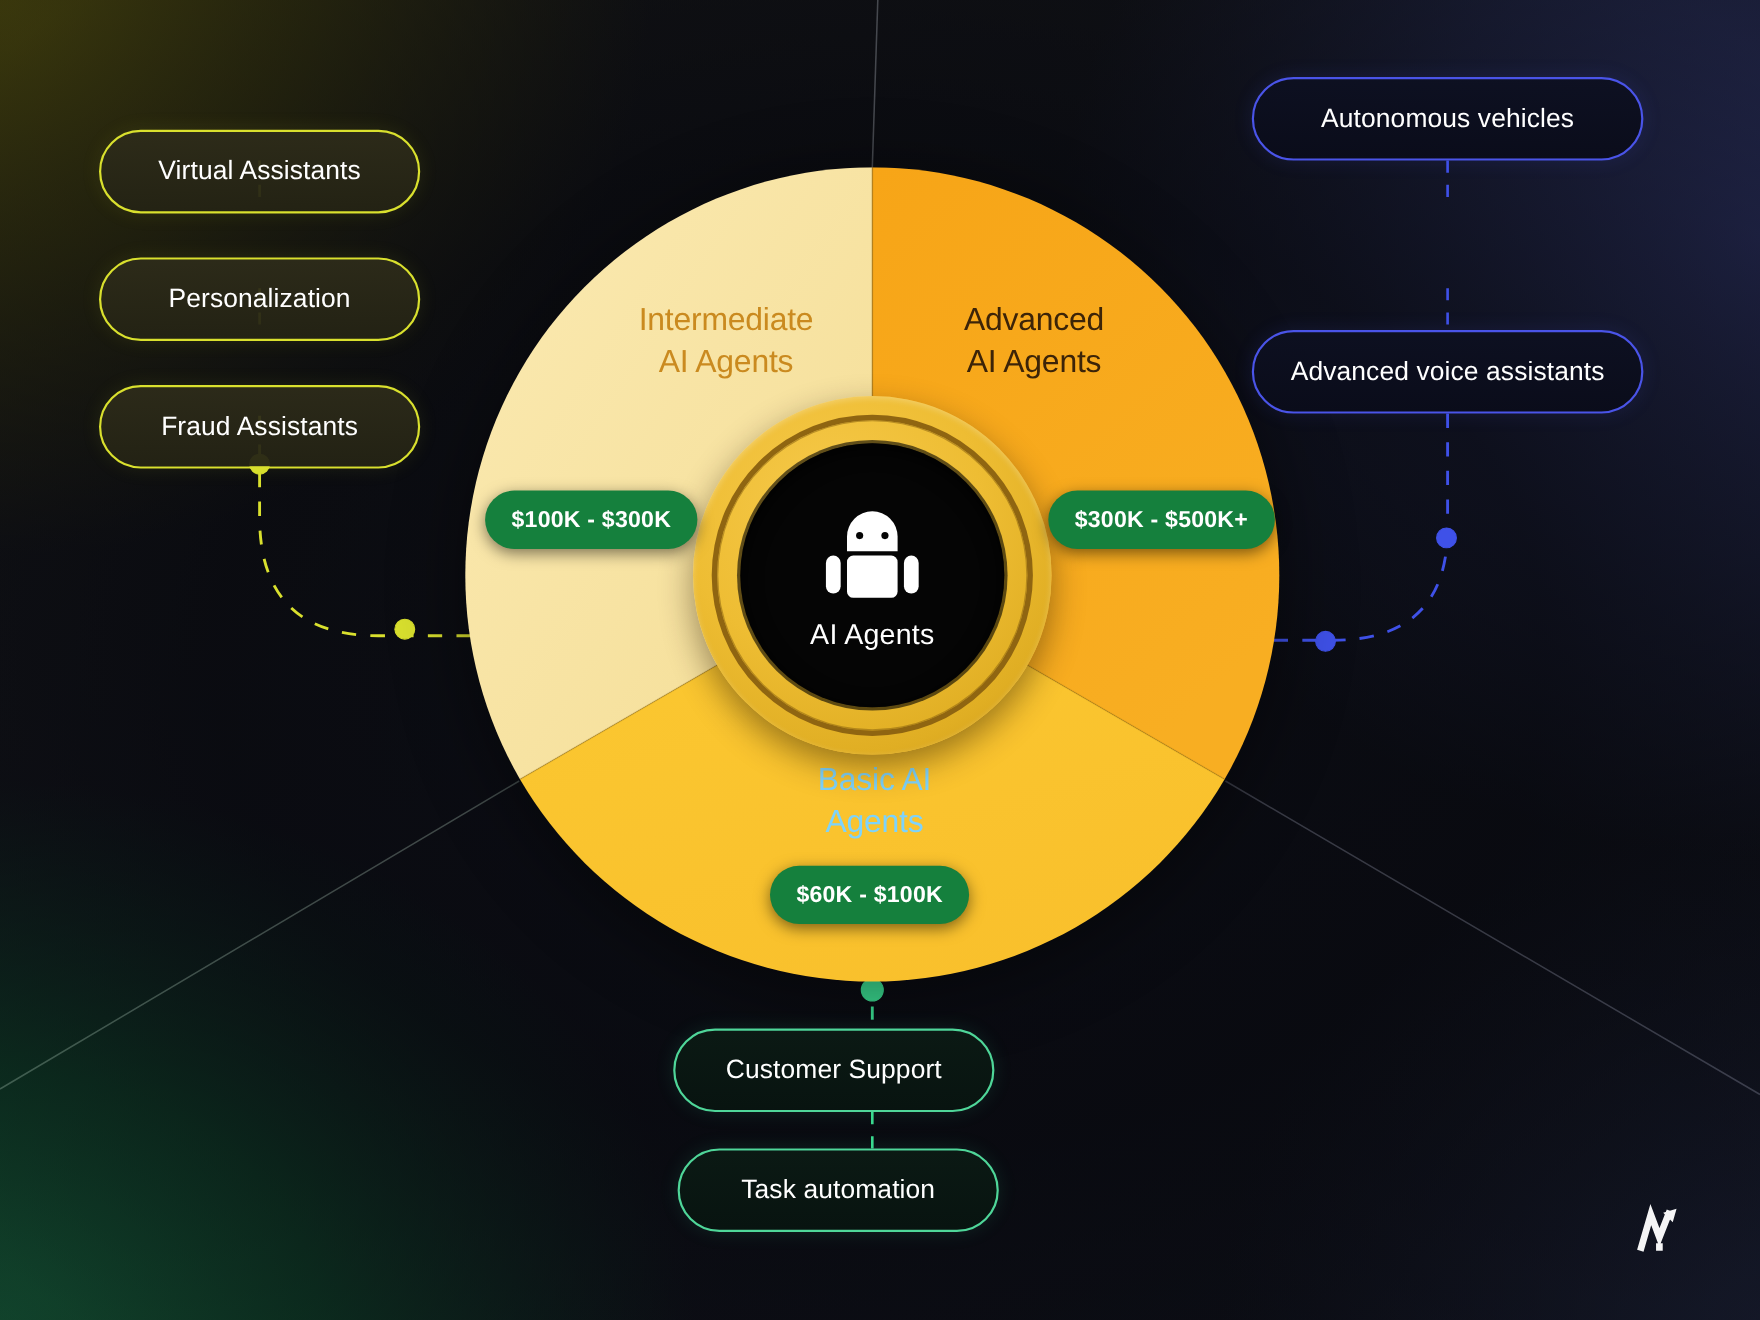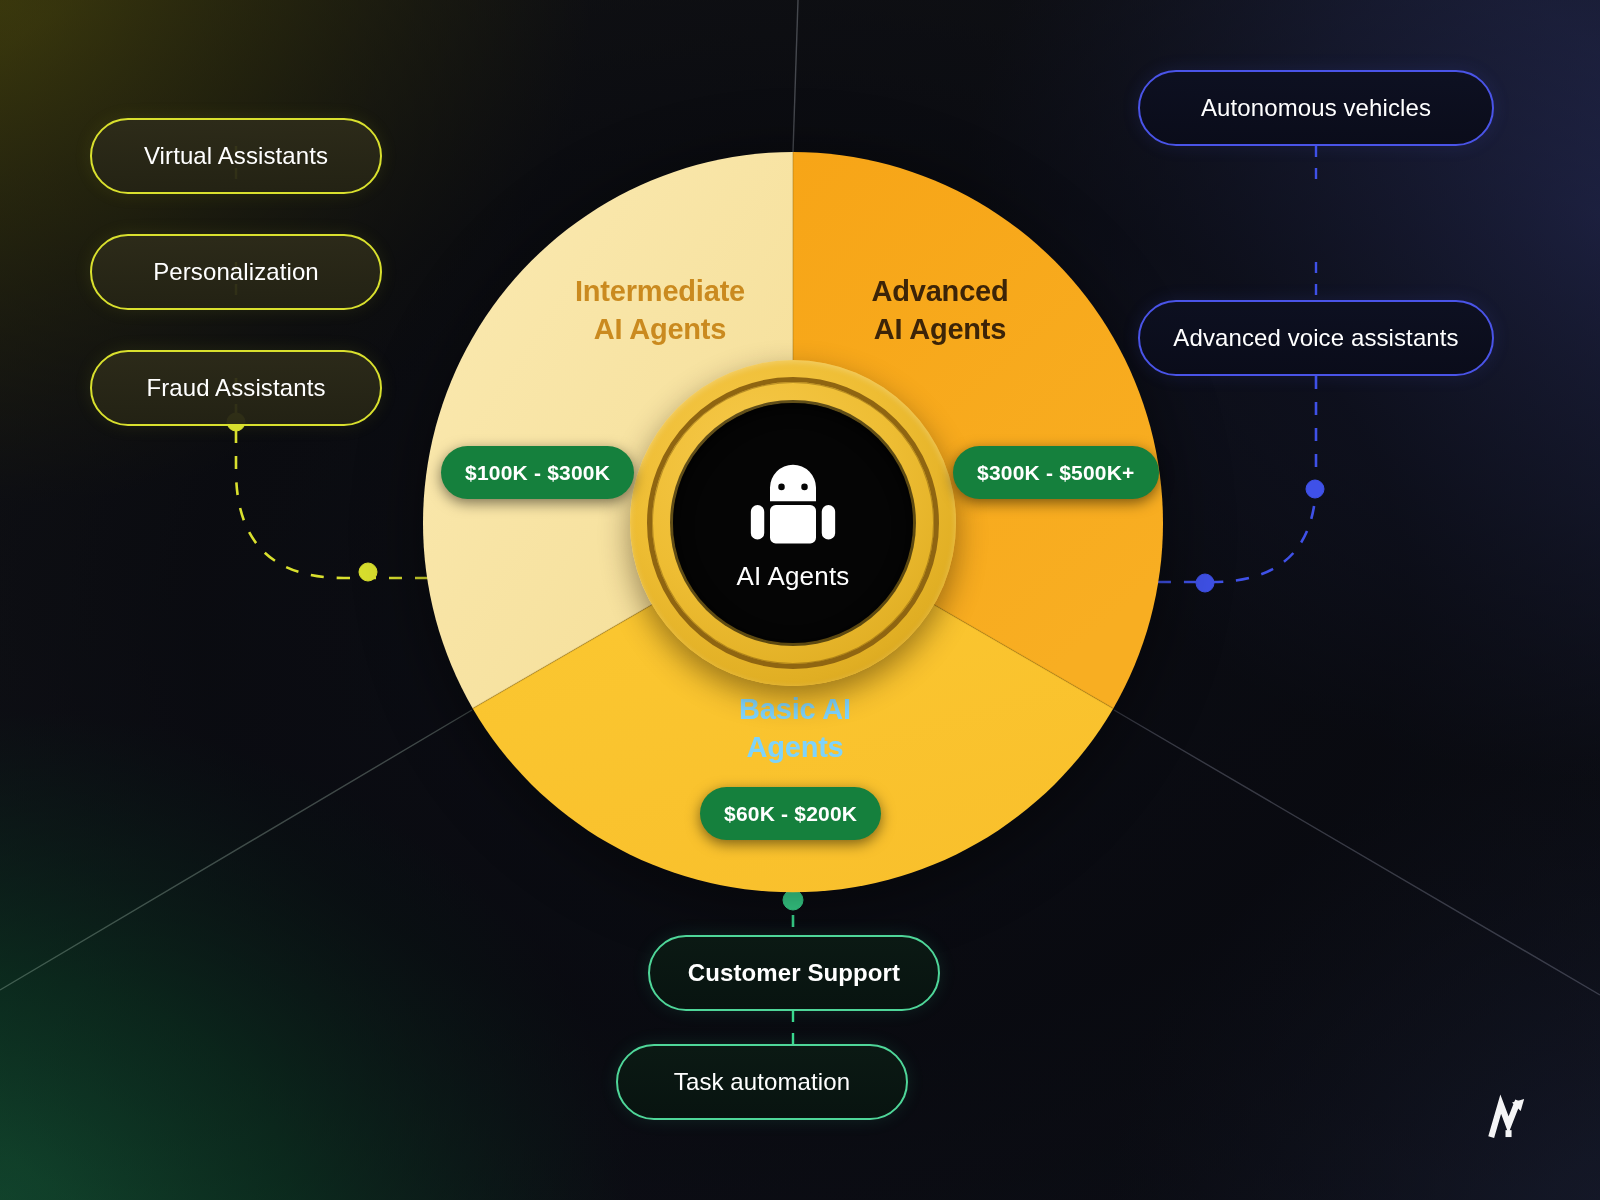--- a/index.html
+++ b/index.html
@@ -35,21 +35,21 @@
     position:absolute;
     left:422px;top:152px;width:742px;height:742px;
     border-radius:50%;
     filter:drop-shadow(0 10px 34px rgba(0,0,0,.45));
   }
   .wheel svg{display:block;}
 
   .seg-label{
     position:absolute;
     text-align:center;
-    font-weight:bold;
+    font-weight:normal;
     font-size:29px;
     line-height:1.32;
     letter-spacing:-0.2px;
     white-space:pre-line;
     pointer-events:none;
   }
   #label-intermediate{left:520px;top:272px;width:280px;color:#ca8a1f;}
   #label-advanced{left:800px;top:272px;width:280px;color:#3c2408;}
   #label-basic{left:655px;top:690px;width:280px;color:#7dd3fc;}
 
@@ -125,21 +125,21 @@
   }
 
   #pill-l0{left:90px;top:70px;width:292px;}
   #pill-l1{left:90px;top:186px;width:292px;}
   #pill-l2{left:90px;top:302px;width:292px;}
 
   #pill-r0{left:1138px;top:70px;width:356px;}
   #pill-r1{left:1138px;top:186px;width:356px;}
   #pill-r2{left:1138px;top:300px;width:356px;}
 
-  #pill-b0{left:648px;top:935px;width:292px;font-weight:bold;}
+  #pill-b0{left:612px;top:935px;width:292px;}
   #pill-b1{left:616px;top:1044px;width:292px;text-align:center;}
 
   
   .brand{position:absolute;right:62px;bottom:56px;width:52px;height:52px;opacity:.96;}
 </style>
 </head>
 <body>
 
 <div id="stage">
 
@@ -225,21 +225,21 @@
       <rect x="26" y="46" width="48" height="40" rx="6" fill="#ffffff"></rect>
 
       <rect x="6" y="46" width="14" height="36" rx="7" fill="#ffffff"></rect>
       <rect x="80" y="46" width="14" height="36" rx="7" fill="#ffffff"></rect>
     </svg>
     <div class="hub-label">AI Agents</div>
   </div>
 
   <div class="badge" id="badge-intermediate">$100K - $300K</div>
   <div class="badge" id="badge-advanced">$300K - $500K+</div>
-  <div class="badge" id="badge-basic">$60K - $200K</div>
+  <div class="badge" id="badge-basic">$60K - $100K</div>
 
   <div class="pill yellow" id="pill-l0">Virtual Assistants</div>
   <div class="pill yellow" id="pill-l1">Personalization</div>
   <div class="pill yellow" id="pill-l2">Fraud Assistants</div>
 
   <div class="pill blue" id="pill-r0">Autonomous vehicles</div>
   <div class="pill blue" id="pill-r2">Advanced voice assistants</div>
 
   <div class="pill green" id="pill-b0">Customer Support</div>
   <div class="pill green" id="pill-b1">Task automation</div>

